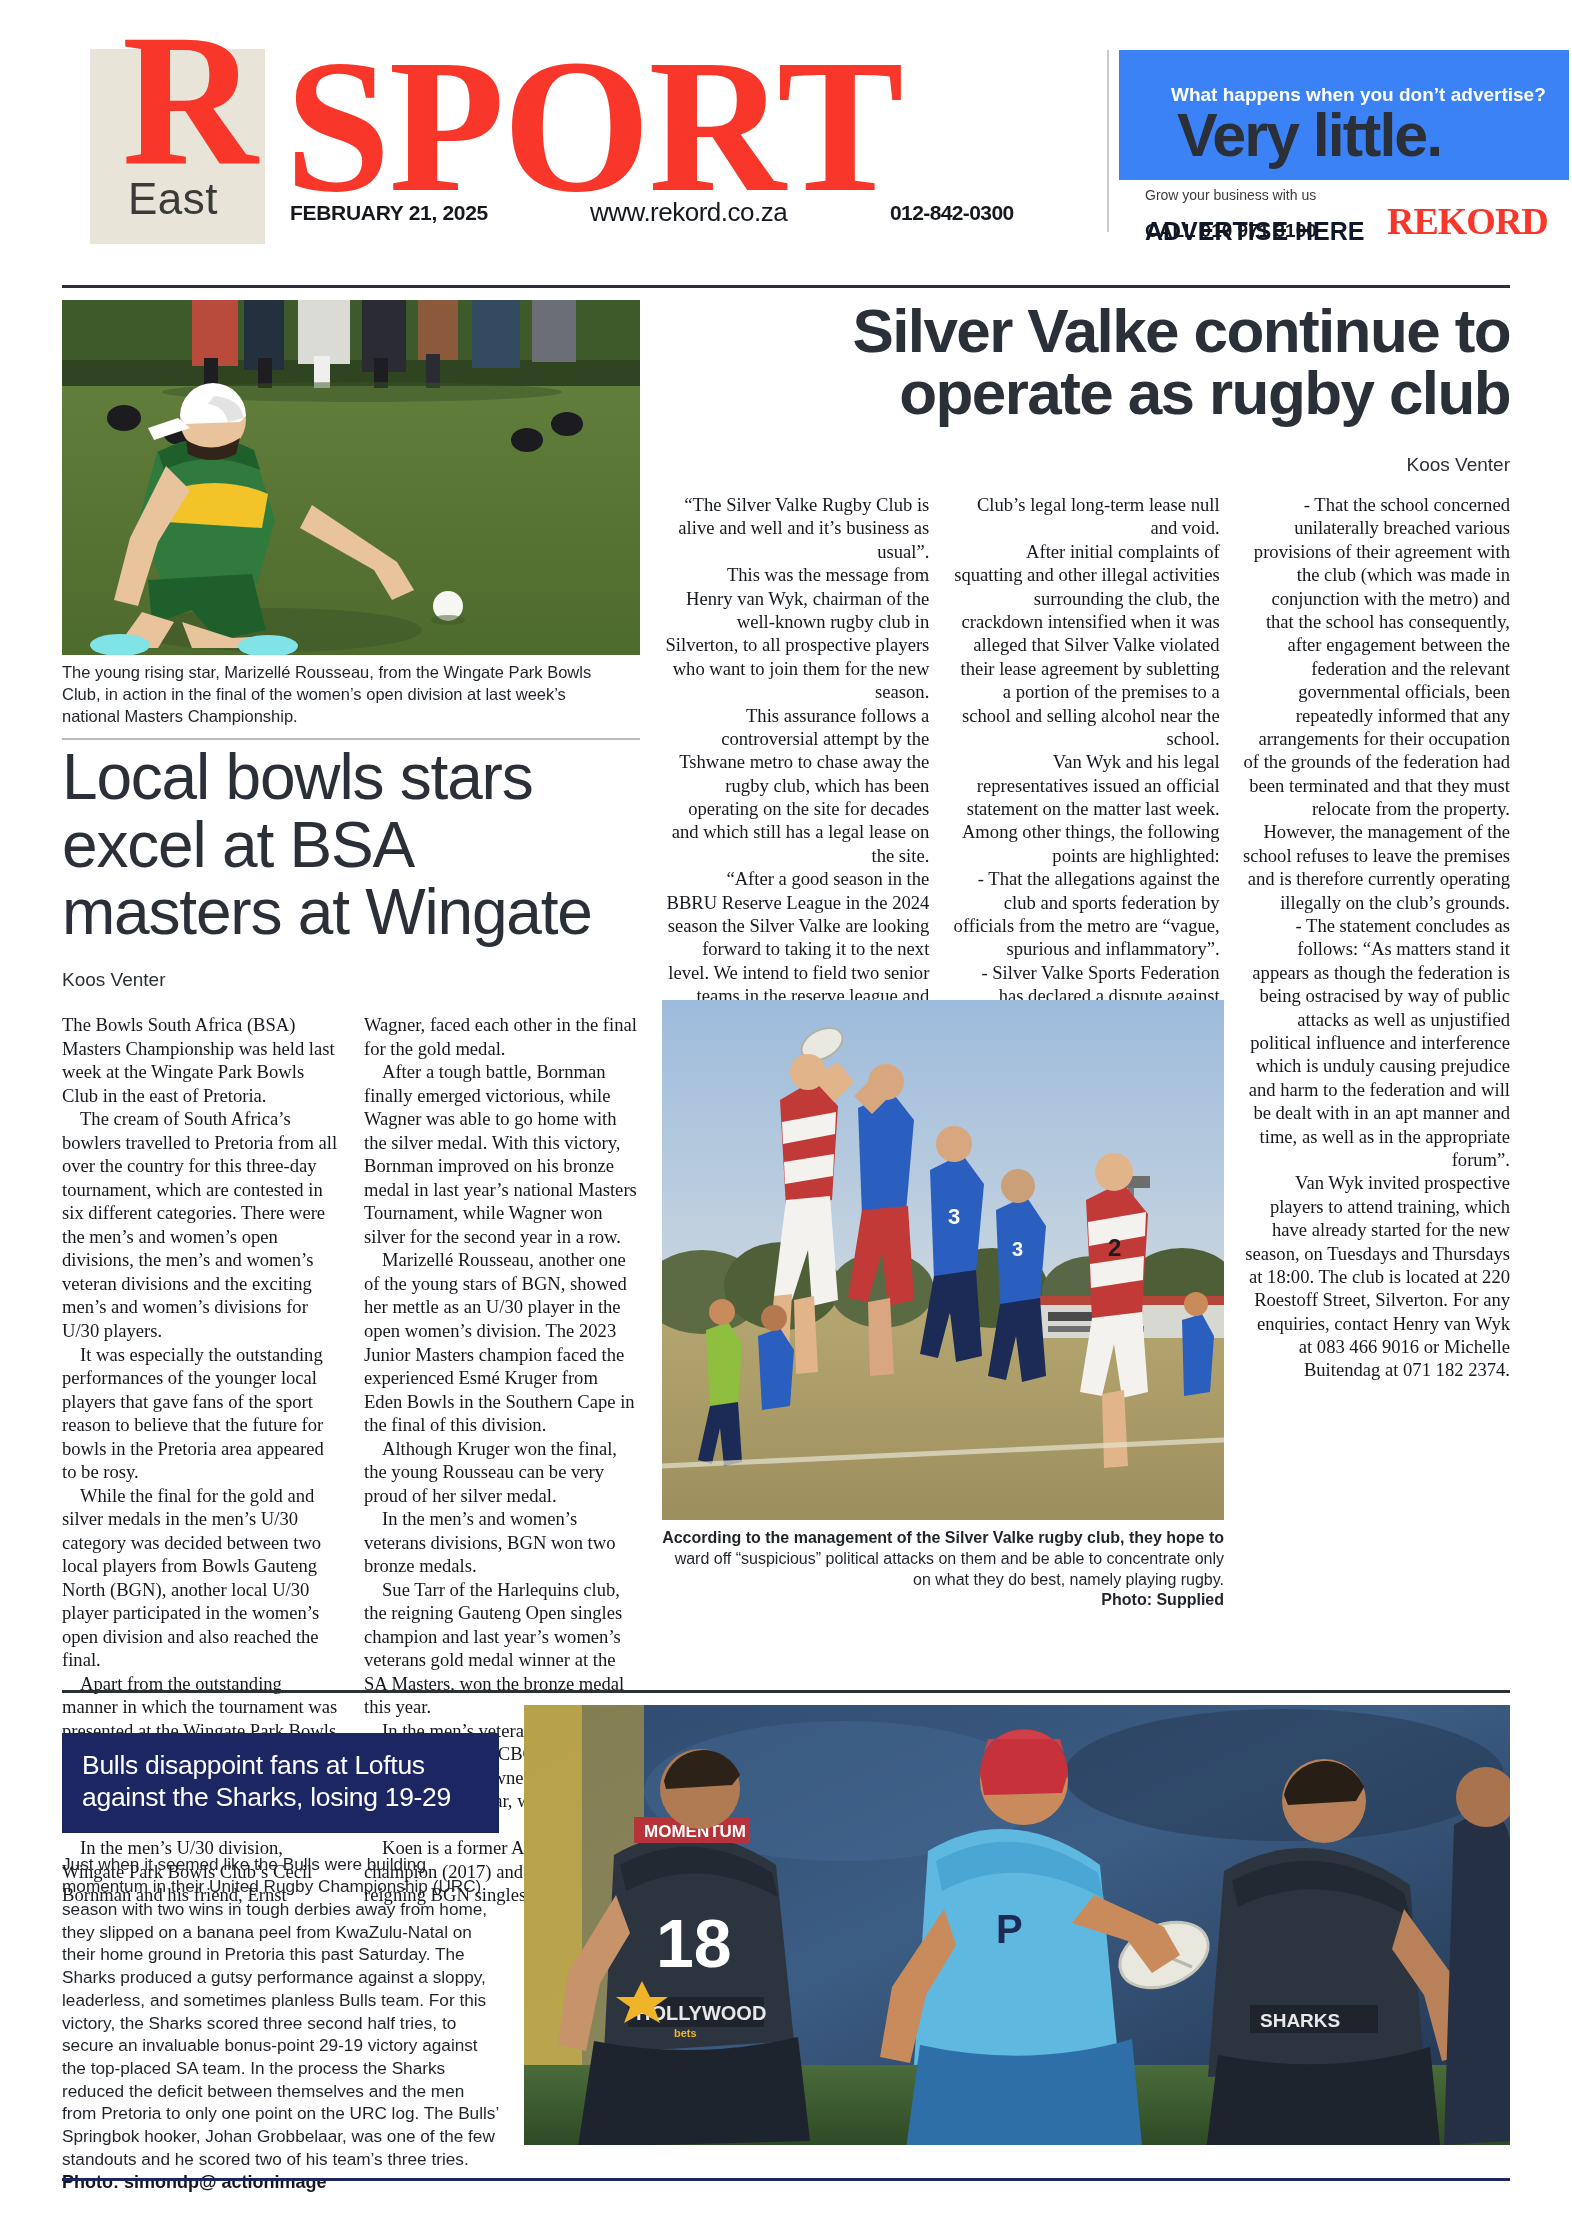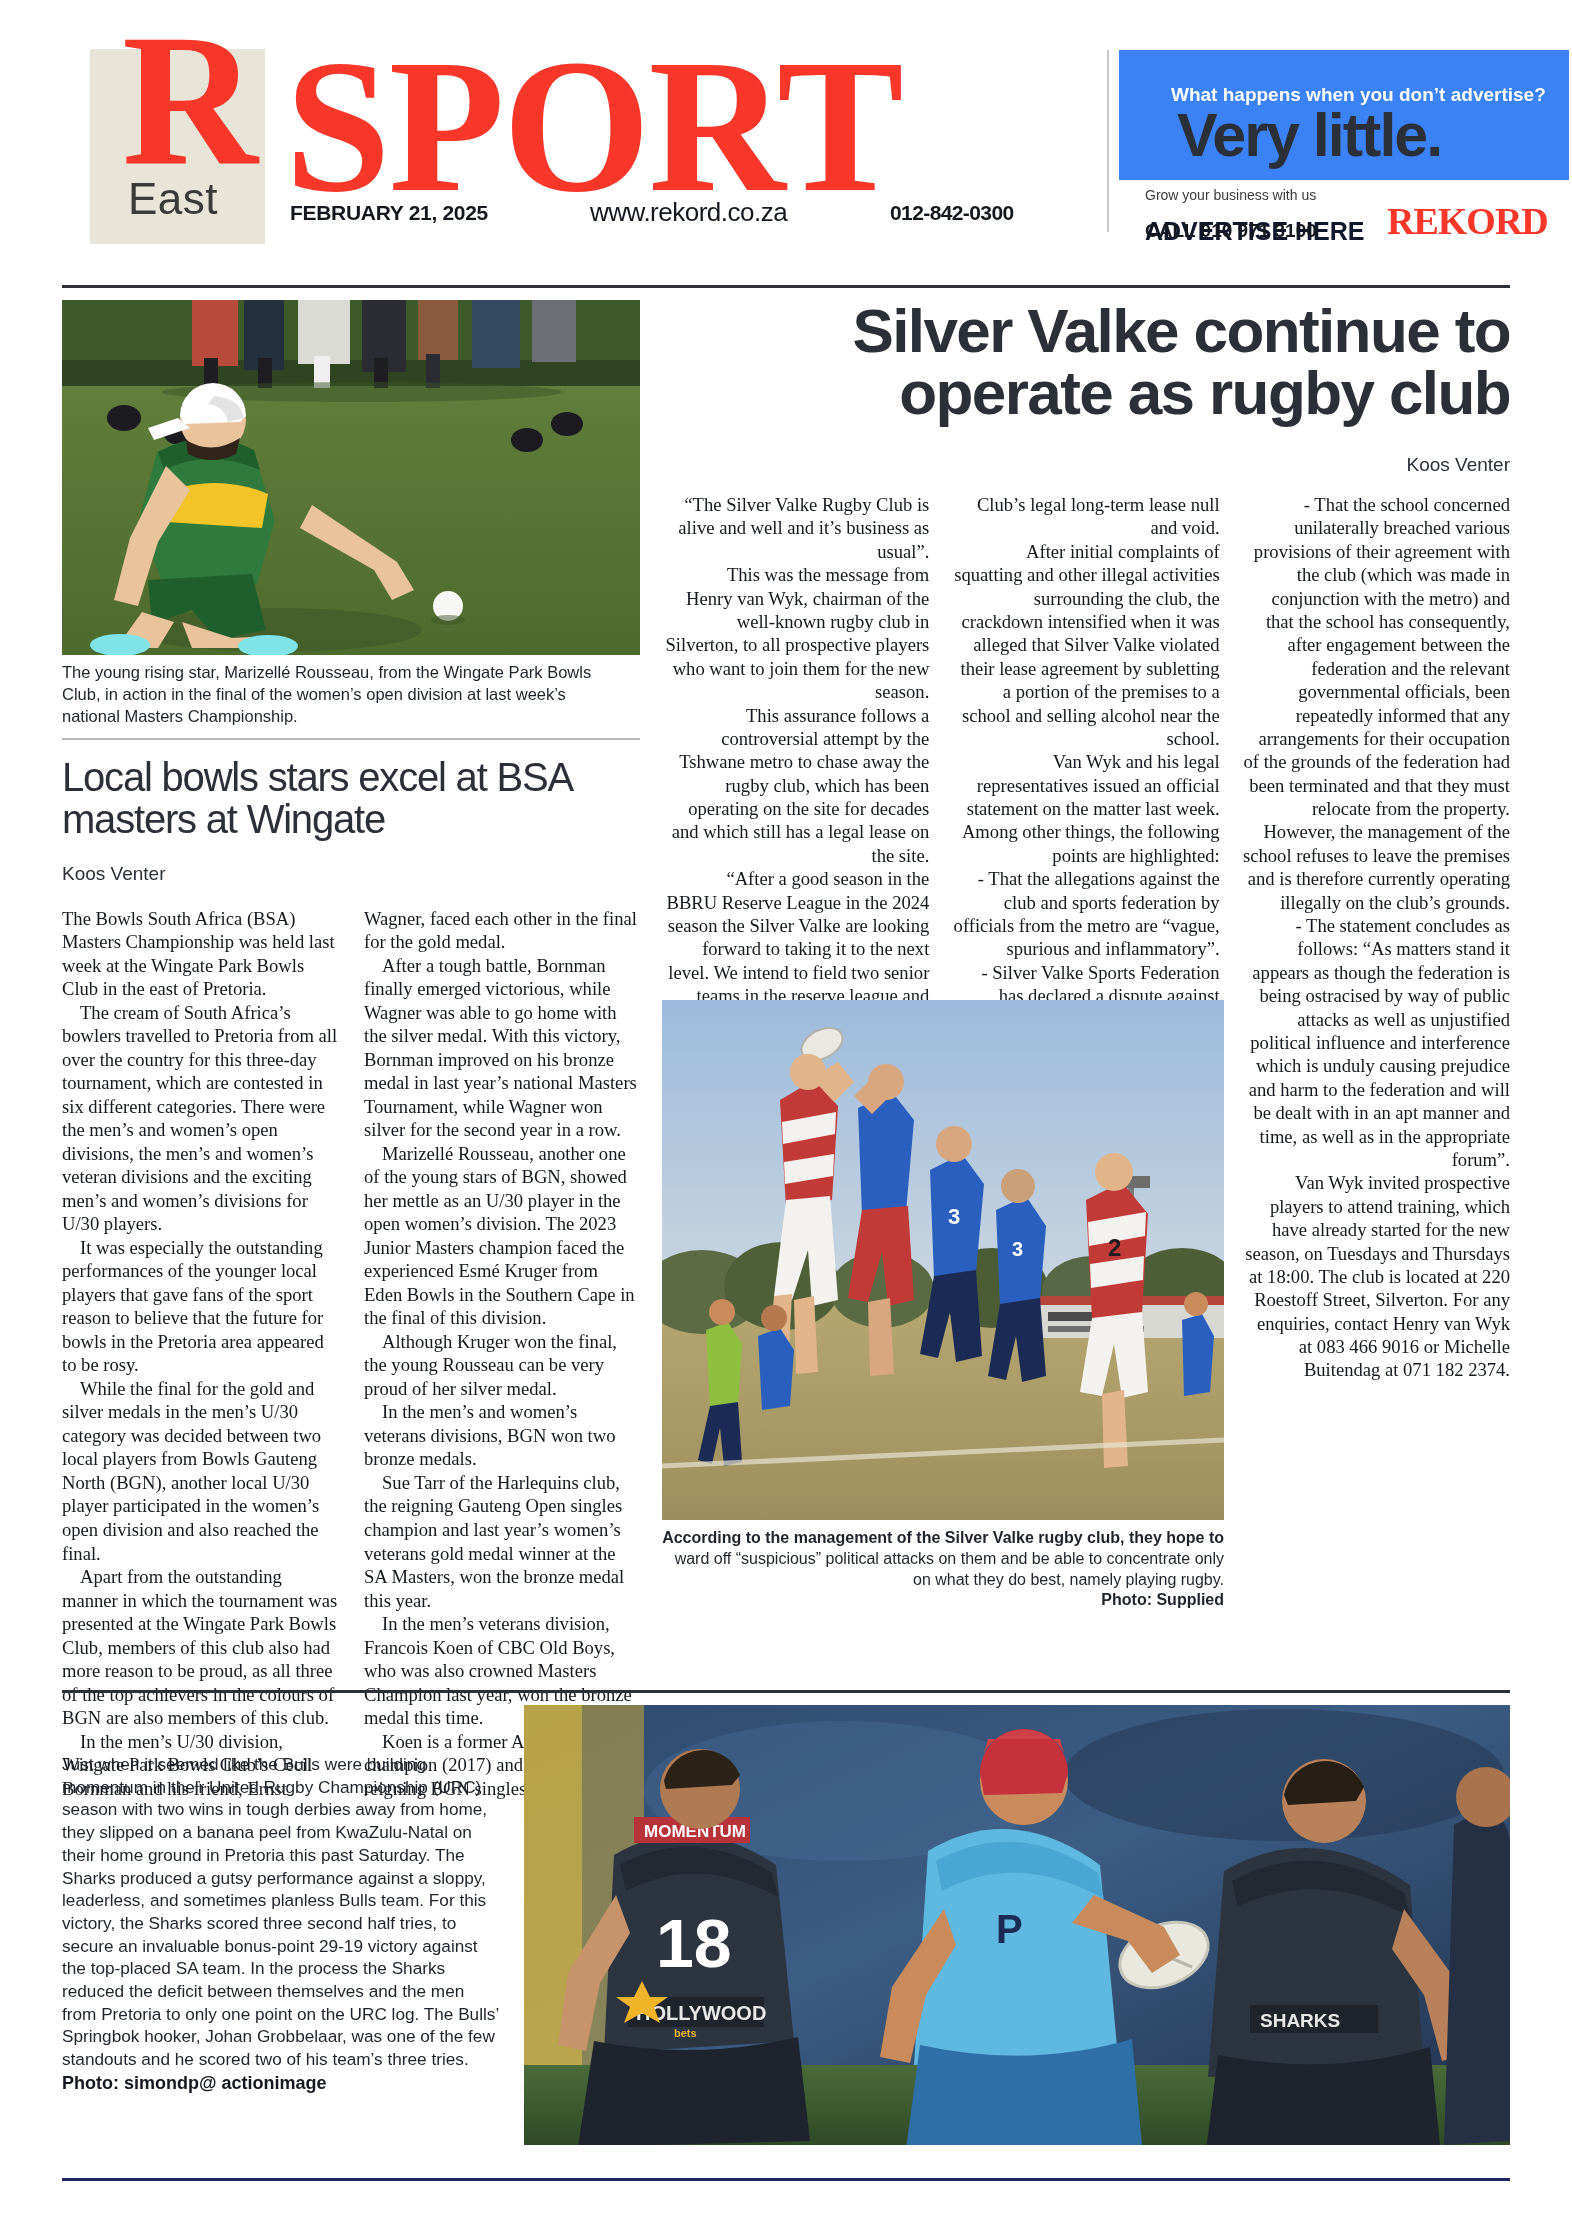--- a/index.html
+++ b/index.html
@@ -99,22 +99,22 @@
     background:#5d7b3a;
   }
   .caption {
     font-family:"Liberation Sans", sans-serif;
     font-size:16.5px; line-height:1.33; color:#1f232b;
     margin-top:7px; width:560px;
   }
   .sub-rule { width:578px; height:2px; background:#b9b9b9; margin-top:10px; }
   .bowls-head {
     font-family:"Liberation Sans", sans-serif;
-    font-weight:400; font-size:40px; line-height:1.06; color:#2b2f38;
-    letter-spacing:-1.2px; margin-top:16px;
+    font-weight:400; font-size:64px; line-height:1.06; color:#2b2f38;
+    letter-spacing:-1.2px; margin-top:4px;
   }
   .byline {
     font-family:"Liberation Sans", sans-serif;
     font-size:19px; color:#2b2f38; margin-top:22px;
   }
   .two-col {
     margin-top:22px;
     column-count:2; column-gap:26px; column-width:270px;
     font-family:"Liberation Serif", serif;
     font-size:18.6px; line-height:1.265; text-align:left;
@@ -406,20 +406,21 @@
         <b>According to the management of the Silver Valke rugby club, they hope to</b>
         <span>ward off “suspicious” political attacks on them and be able to concentrate only on what they do best, namely playing rugby.</span>
         <div class="rugby-credit">Photo: Supplied</div>
       </div>
     </div>
   </div>
 
   <div class="bottom-rule"></div>
   <div class="bottom">
     <div class="bulls-left">
+      <div class="bulls-band">Bulls disappoint fans at Loftus against the Sharks, losing 19-29</div>
       <div class="bulls-body">Just when it seemed like the Bulls were building momentum in their United Rugby Championship (URC) season with two wins in tough derbies away from home, they slipped on a banana peel from KwaZulu-Natal on their home ground in Pretoria this past Saturday. The Sharks produced a gutsy performance against a sloppy, leaderless, and sometimes planless Bulls team. For this victory, the Sharks scored three second half tries, to secure an invaluable bonus-point 29-19 victory against the top-placed SA team. In the process the Sharks reduced the deficit between themselves and the men from Pretoria to only one point on the URC log. The Bulls’ Springbok hooker, Johan Grobbelaar, was one of the few standouts and he scored two of his team’s three tries.</div>
       <div class="bulls-credit">Photo: simondp@ actionimage</div>
     </div>
 
     <div class="bulls-photo">
       <svg width="986" height="440" viewBox="0 0 986 440" preserveAspectRatio="none">
         <defs>
           <linearGradient id="bgblur" x1="0" y1="0" x2="1" y2="1">
             <stop offset="0%" stop-color="#2f4a6e"></stop>
             <stop offset="45%" stop-color="#3c5d84"></stop>

